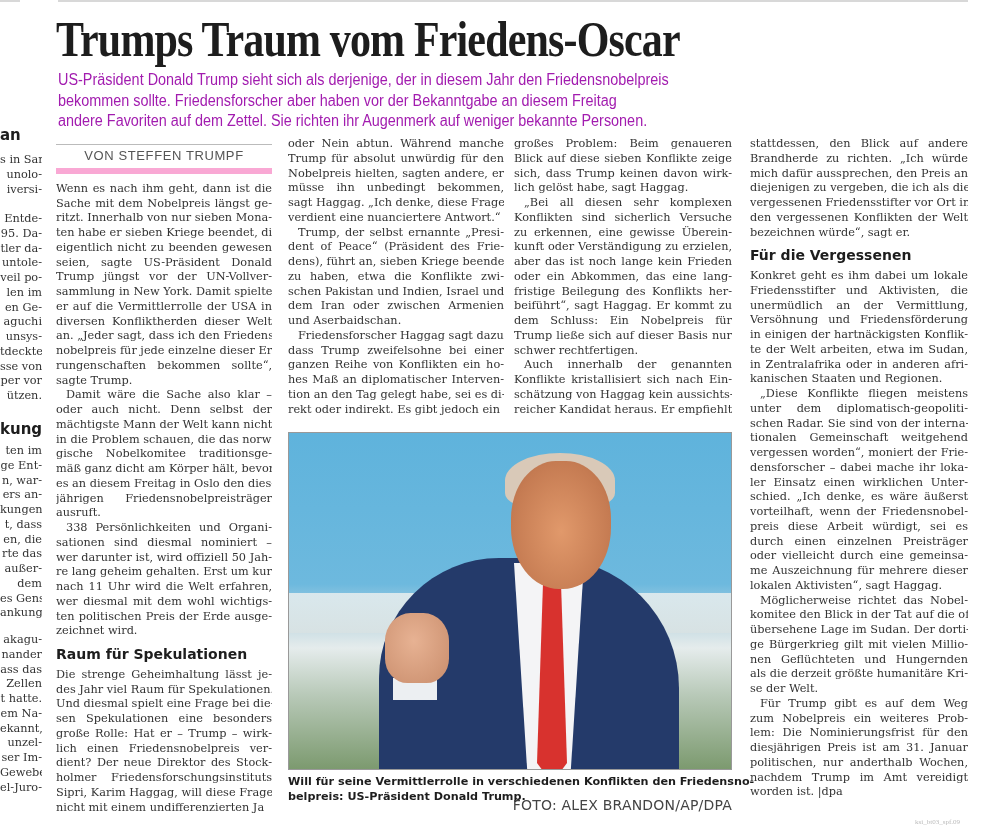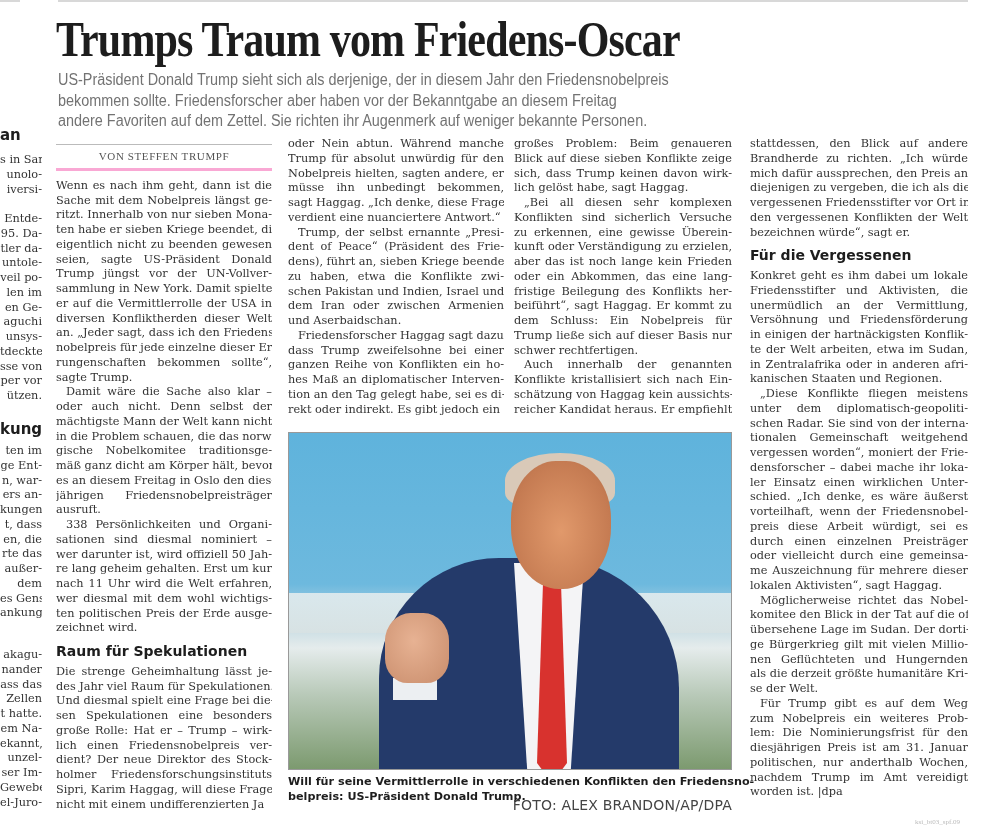--- a/index.html
+++ b/index.html
@@ -11,39 +11,39 @@
 
   .headline {
     position: absolute; left: 56px; top: 10px;
     font-family: "Liberation Serif", serif; font-weight: bold;
     font-size: 50px; letter-spacing: -1px; color: #1d1d1d;
     transform: scaleX(0.84); transform-origin: left top; white-space: nowrap;
   }
   .lead {
     position: absolute; left: 58px; top: 70px; width: 870px;
     font-family: "Liberation Sans", sans-serif; font-size: 16px; line-height: 20.5px;
-    color: #737373;
+    color: #a21caf;
   }
   .lead span { display: block; white-space: nowrap; transform: scaleX(0.9); transform-origin: left top; }
 
   .col {
     position: absolute; font-family: "DejaVu Serif", serif; font-size: 11.3px;
     line-height: 14.75px; color: #333; text-align: justify; hyphens: manual;
   }
   .col p { text-indent: 0; }
   .col .line { display: block; white-space: nowrap; overflow: hidden; text-align: justify; text-align-last: justify; }
   .col .line.last { text-align-last: left; }
 
   .subhead {
     font-family: "DejaVu Sans", sans-serif; font-weight: bold; font-size: 14px;
     color: #1d1d1d; margin: 8px 0 6px 0; white-space: nowrap;
   }
   .byline {
-    font-family: Liberation Serif, serif; font-size: 11px; letter-spacing: 0.6px; color: #555;
-    text-align: center; border-top: 1px solid #bbb; border-bottom: 3px solid #f9a8d4;
+    font-family: Liberation Sans, sans-serif; font-size: 13px; letter-spacing: 0.6px; color: #555;
+    text-align: center; border-top: 1px solid #bbb; border-bottom: 6px solid #f9a8d4;
     padding: 4px 0 4px 0; margin-bottom: 8px;
   }
 
   .frag { position: absolute; left: 0; width: 42px; overflow: hidden; font-family: "DejaVu Serif", serif;
           font-size: 11.3px; line-height: 14.75px; color: #333; text-align: right; }
   .frag .line { display: block; white-space: nowrap; }
   .frag-head { position: absolute; left: 0; font-family: "DejaVu Sans", sans-serif; font-weight: bold;
                font-size: 15px; color: #1d1d1d; white-space: nowrap; }
 
   .photo {
@@ -112,21 +112,21 @@
     <span class="line">ers an-</span>
     <span class="line">kungen</span>
     <span class="line">t, dass</span>
     <span class="line">en, die</span>
     <span class="line">rte das</span>
     <span class="line">außer-</span>
     <span class="line">dem</span>
     <span class="line">es Gens</span>
     <span class="line">ankung</span>
   </div>
-<div class="frag" style="top:633px;margin-top:15px;" id="frag3">
+<div class="frag" style="top:633px;" id="frag3">
     <span class="line">akagu-</span>
     <span class="line">nander</span>
     <span class="line">ass das</span>
     <span class="line">Zellen</span>
     <span class="line">t hatte.</span>
     <span class="line">em Na-</span>
     <span class="line">ekannt,</span>
     <span class="line">unzel-</span>
     <span class="line">ser Im-</span>
     <span class="line">Gewebe</span>

